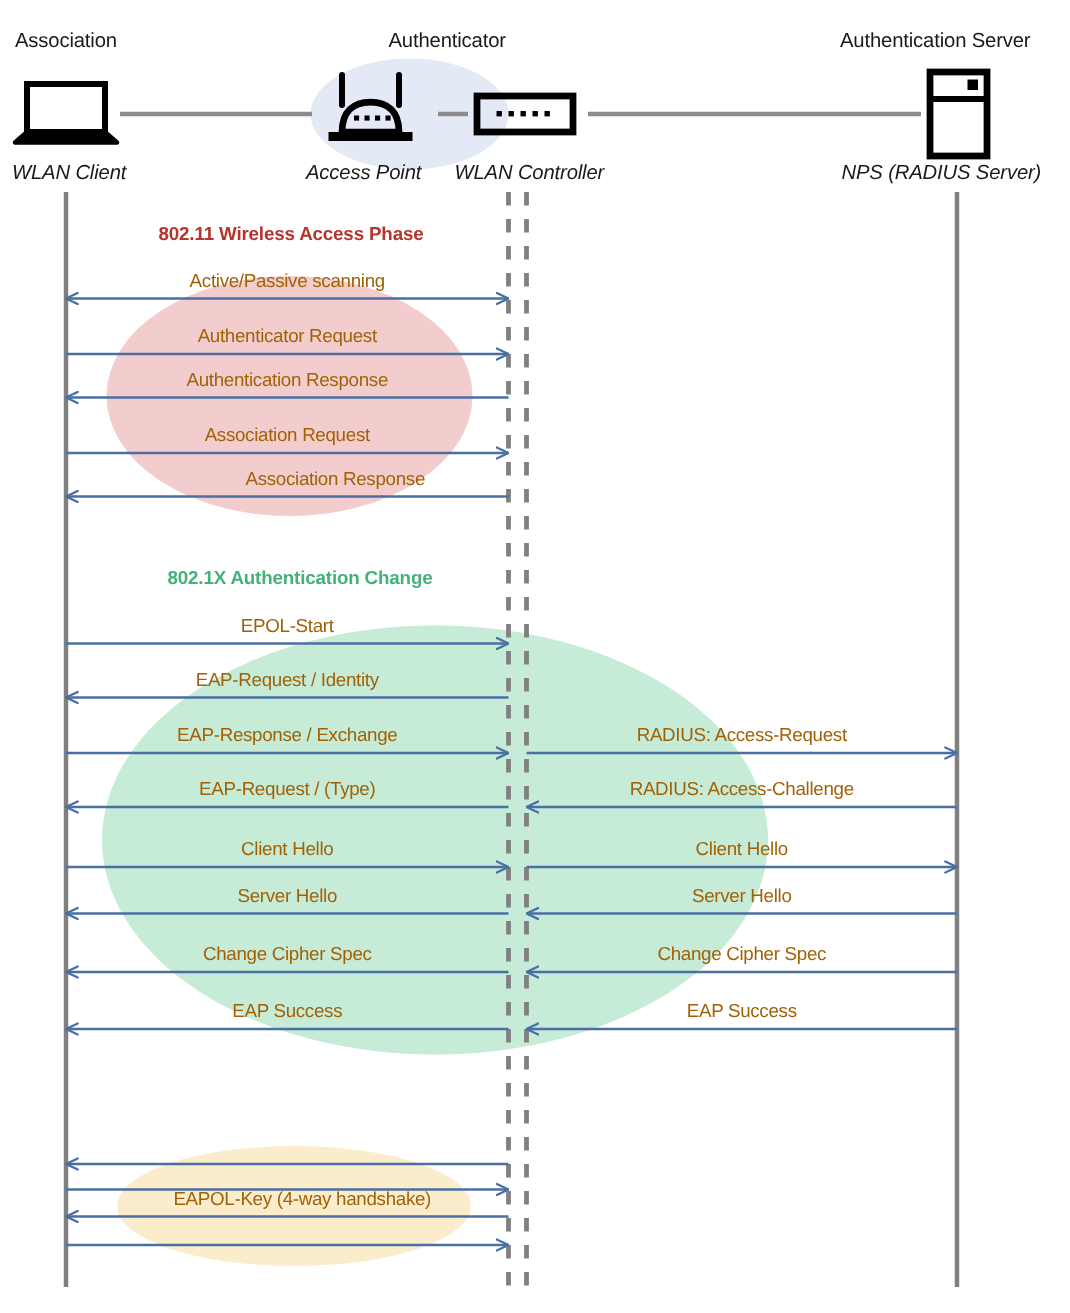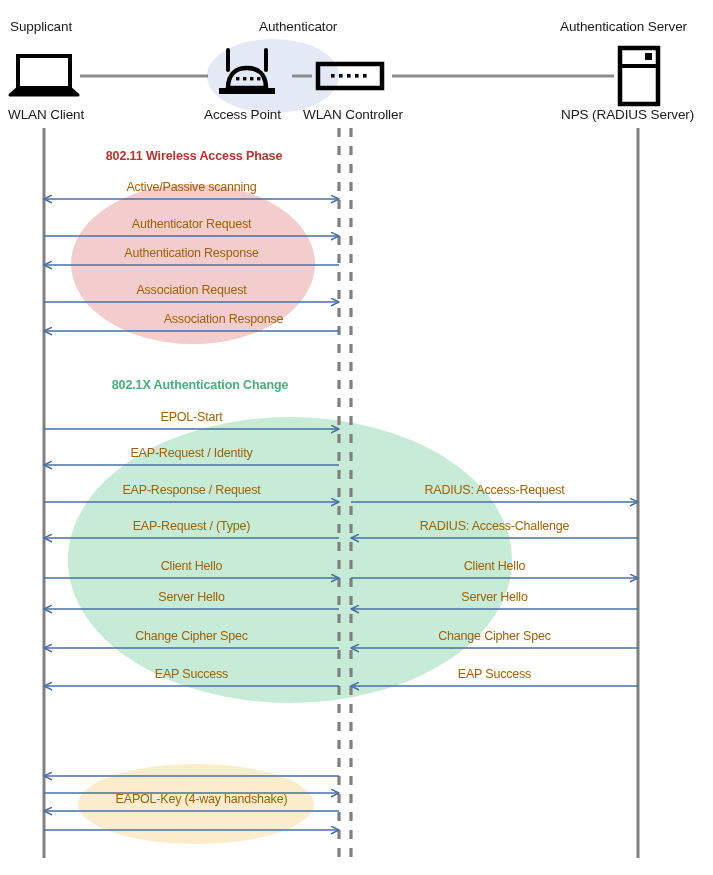--- a/index.html
+++ b/index.html
@@ -26,21 +26,21 @@
     height: 875px;
   }
   .hdr-label {
     position: absolute;
     font-size: 13.5px;
     color: #1a1a1a;
     white-space: nowrap;
     letter-spacing: -0.1px;
   }
   .role-label { font-size: 13.5px; }
-  .node-label { font-size: 13.5px; }
+  .node-label { font-size: 13.5px; font-style: italic; }
   .msg-label {
     position: absolute;
     font-size: 12.5px;
     color: #a16207;
     white-space: nowrap;
     transform: translate(-50%, -100%);
     letter-spacing: -0.2px;
   }
   .phase-label {
     position: absolute;
@@ -146,21 +146,21 @@
         <line x1="351" x2="638" y1="648" y2="648" stroke="#4a6fa5" stroke-width="1.6" marker-start="url(#arrL)"></line>
         <line x1="44" x2="339" y1="686" y2="686" stroke="#4a6fa5" stroke-width="1.6" marker-start="url(#arrL)"></line>
         <line x1="351" x2="638" y1="686" y2="686" stroke="#4a6fa5" stroke-width="1.6" marker-start="url(#arrL)"></line>
         <line x1="44" x2="339" y1="776" y2="776" stroke="#4a6fa5" stroke-width="1.6" marker-start="url(#arrL)"></line>
         <line x1="44" x2="339" y1="793" y2="793" stroke="#4a6fa5" stroke-width="1.6" marker-end="url(#arrR)"></line>
         <line x1="44" x2="339" y1="811" y2="811" stroke="#4a6fa5" stroke-width="1.6" marker-start="url(#arrL)"></line>
         <line x1="44" x2="339" y1="830" y2="830" stroke="#4a6fa5" stroke-width="1.6" marker-end="url(#arrR)"></line>
       </g>
   </svg>
 
-  <div class="hdr-label role-label" style="left:10px; top:19px;">Supplicant</div>
+  <div class="hdr-label role-label" style="left:10px; top:19px;">Association</div>
   <div class="hdr-label role-label" style="left:259px; top:19px;">Authenticator</div>
   <div class="hdr-label role-label" style="left:560px; top:19px;">Authentication Server</div>
 
   <div class="hdr-label node-label" style="left:8px; top:107px;">WLAN Client</div>
   <div class="hdr-label node-label" style="left:204px; top:107px;">Access Point</div>
   <div class="hdr-label node-label" style="left:303px; top:107px;">WLAN Controller</div>
   <div class="hdr-label node-label" style="left:561px; top:107px;text-align:right;">NPS (RADIUS Server)</div>
 
   <div class="phase-label" style="left:194px; top:147px; color:#b5342d;">802.11 Wireless Access Phase</div>
   <div class="phase-label" style="left:200px; top:376px; color:#46b07a;">802.1X Authentication Change</div>
@@ -168,21 +168,21 @@
   </div>
 
   <div id="message-labels">
       <div class="msg-label" style="left: 191.5px; top: 194px;">Active/Passive scanning</div>
       <div class="msg-label" style="left: 191.5px; top: 231px;">Authenticator Request</div>
       <div class="msg-label" style="left: 191.5px; top: 260px;">Authentication Response</div>
       <div class="msg-label" style="left: 191.5px; top: 297px;">Association Request</div>
       <div class="msg-label" style="left: 191.5px; top: 326px; margin-left: 32px;">Association Response</div>
       <div class="msg-label" style="left: 191.5px; top: 424px;">EPOL-Start</div>
       <div class="msg-label" style="left: 191.5px; top: 460px;">EAP-Request / Identity</div>
-      <div class="msg-label" style="left: 191.5px; top: 497px;">EAP-Response / Request</div>
+      <div class="msg-label" style="left: 191.5px; top: 497px;">EAP-Response / Exchange</div>
       <div class="msg-label" style="left: 494.5px; top: 497px;">RADIUS: Access-Request</div>
       <div class="msg-label" style="left: 191.5px; top: 533px;">EAP-Request / (Type)</div>
       <div class="msg-label" style="left: 494.5px; top: 533px;">RADIUS: Access-Challenge</div>
       <div class="msg-label" style="left: 191.5px; top: 573px;">Client Hello</div>
       <div class="msg-label" style="left: 494.5px; top: 573px;">Client Hello</div>
       <div class="msg-label" style="left: 191.5px; top: 604px;">Server Hello</div>
       <div class="msg-label" style="left: 494.5px; top: 604px;">Server Hello</div>
       <div class="msg-label" style="left: 191.5px; top: 643px;">Change Cipher Spec</div>
       <div class="msg-label" style="left: 494.5px; top: 643px;">Change Cipher Spec</div>
       <div class="msg-label" style="left: 191.5px; top: 681px;">EAP Success</div>

